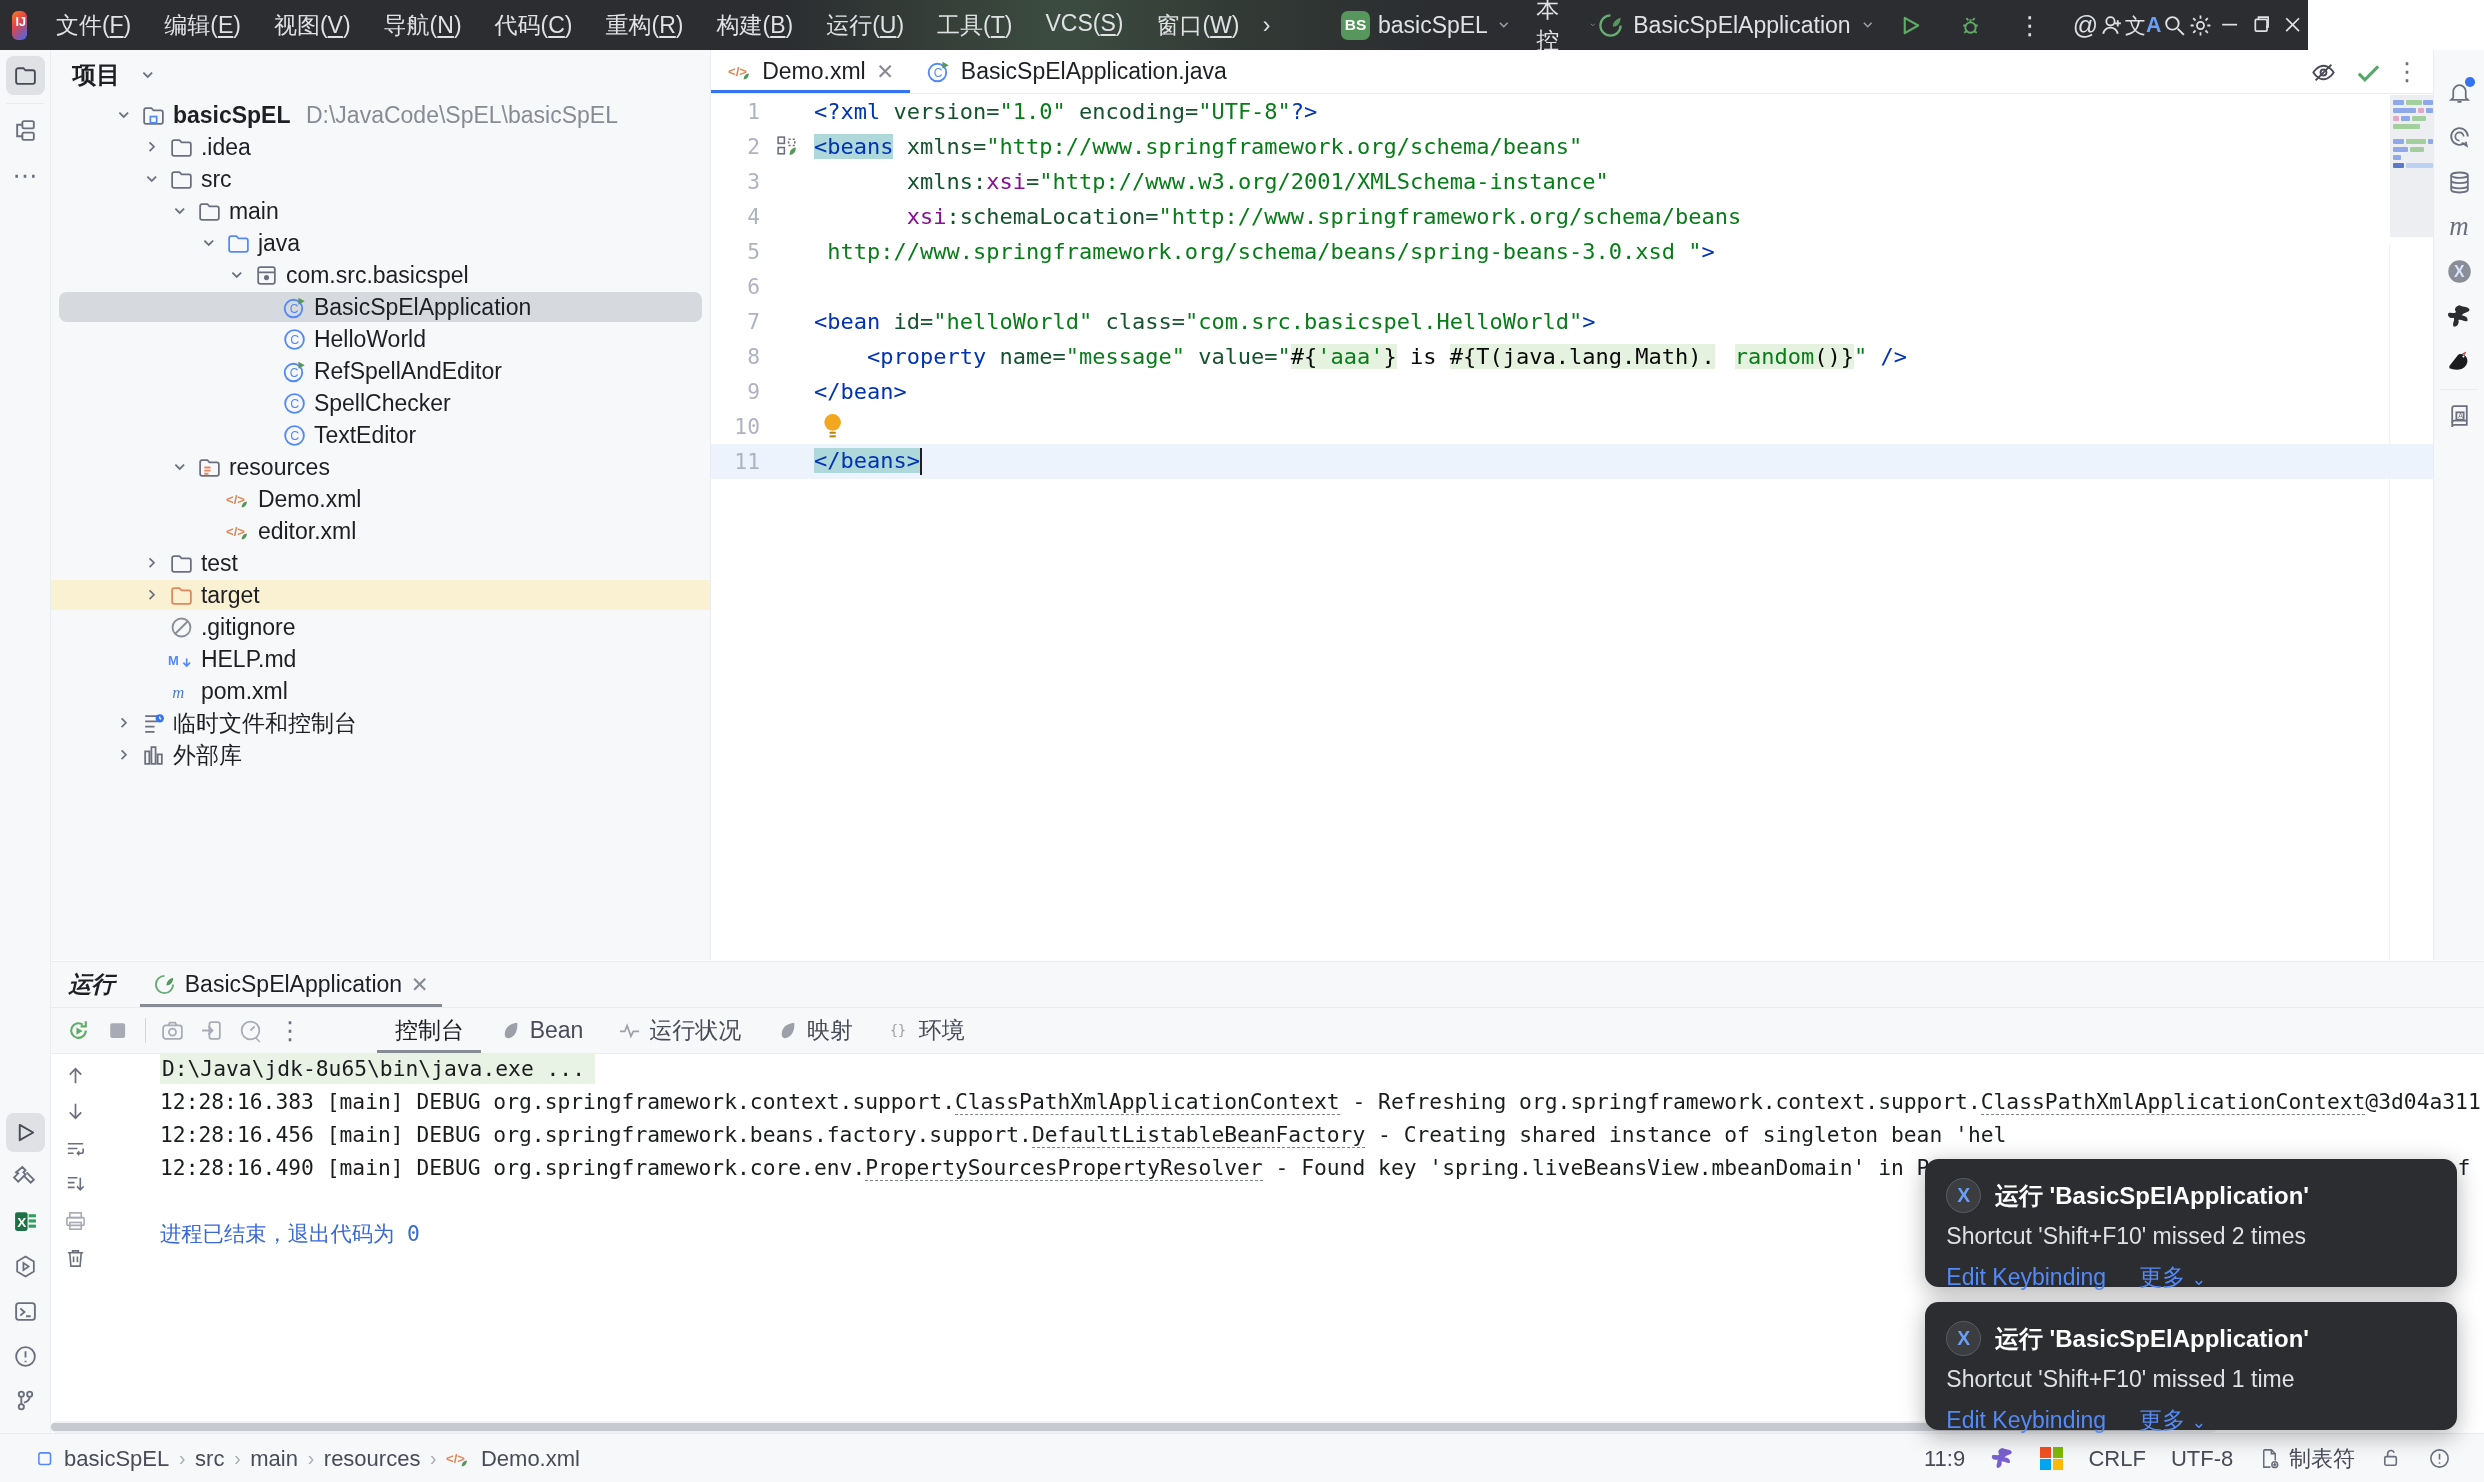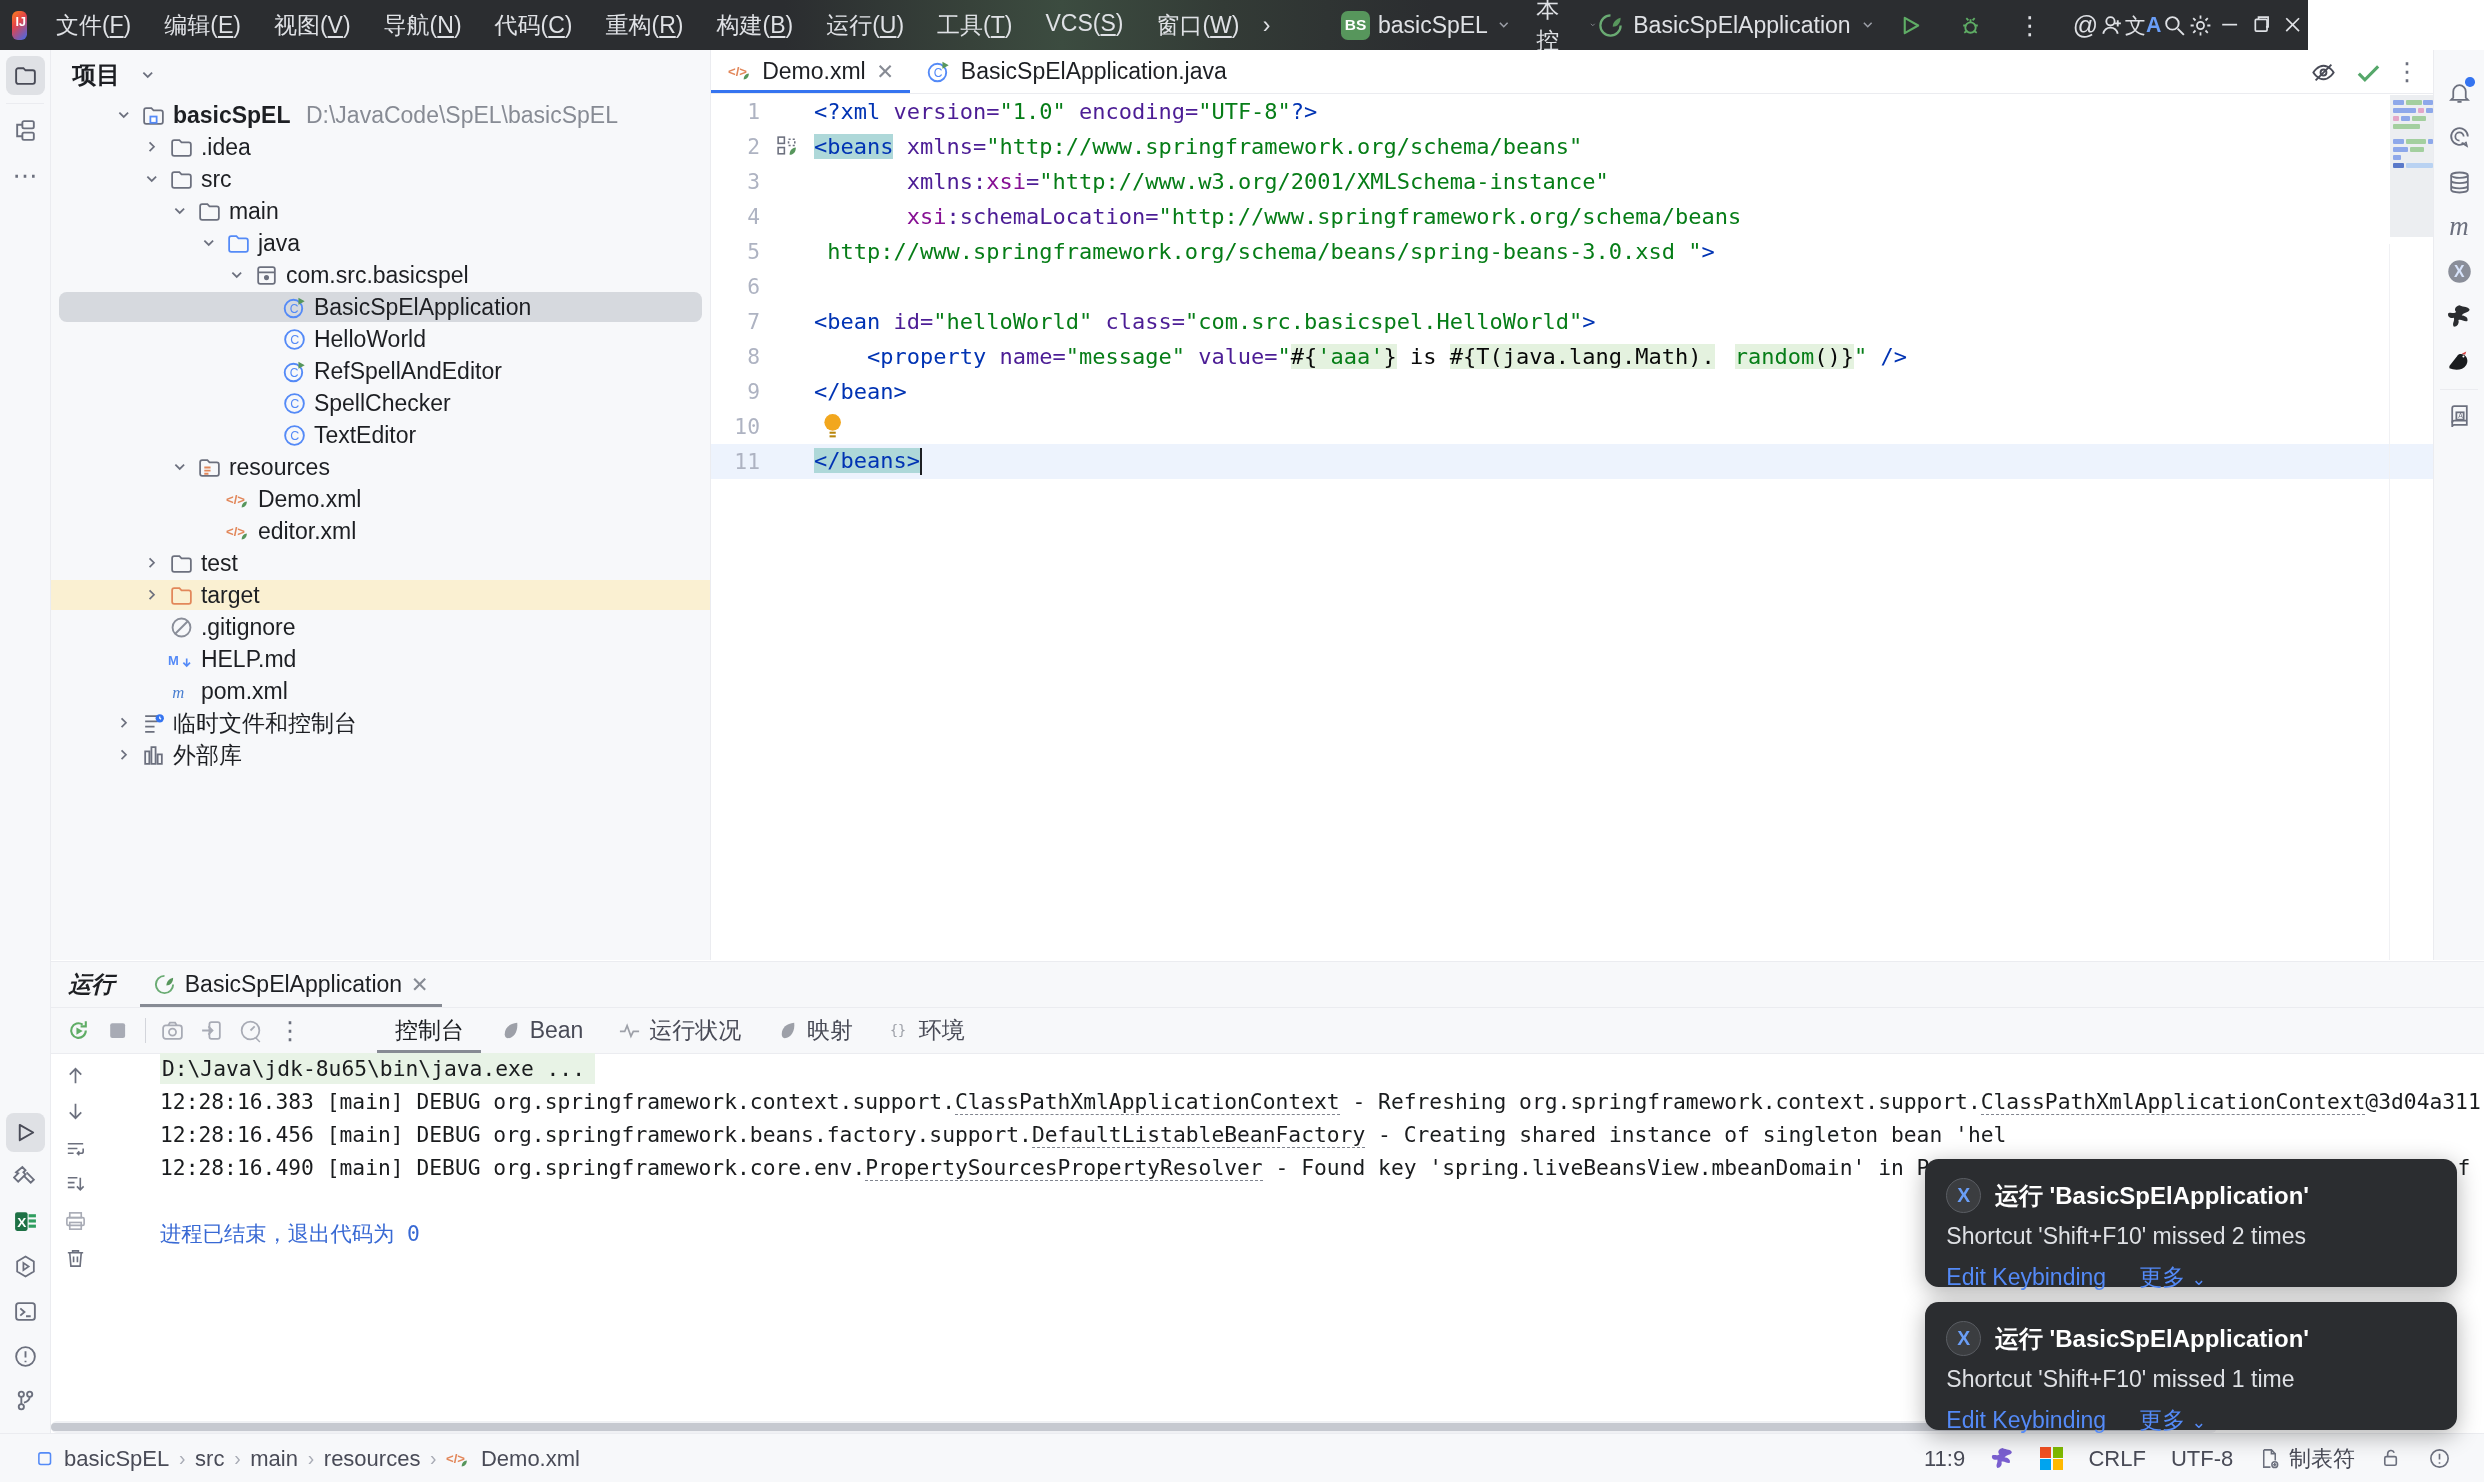--- a/index.html
+++ b/index.html
@@ -50,21 +50,21 @@
   .etab{height:43px;display:flex;align-items:center;gap:8.7px;padding:0 15.5px;position:relative;color:#1d1f23;}
   .etab.active{box-shadow:inset 0 -2.9px 0 #3574f0;}
   .etab .close{color:#878b94;font-size:21.3px;margin-left:1.9px;}
   .tab-kebab{position:absolute;right:13.6px;color:#6c707e;font-size:25px;}
   .code{position:absolute;top:44px;left:0;right:0;bottom:0;font-family:"DejaVu Sans Mono",monospace;font-size:22px;}
   .code-line{height:35px;display:flex;align-items:center;position:relative;}
   .code-line .ln{width:49px;text-align:right;color:#aeb3c2;font-size:21.3px;flex:0 0 49px;}
   .code-line .gslot{width:54px;flex:0 0 54px;display:flex;align-items:center;justify-content:center;}
   .code-line pre{margin:0;font-family:inherit;white-space:pre;}
   .code-line.caret-row{background:#edf3fd;}
-  .t{color:#0033b3;} .a{color:#4c1d95;} .s{color:#067d17;} .n{color:#871094;} .p{color:#080808;}
+  .t{color:#0033b3;} .a{color:#14532d;} .s{color:#067d17;} .n{color:#871094;} .p{color:#080808;}
   .th{color:#0033b3;background:#aed8d9;}
   .i{color:#080808;background:#e4f2df;} .is{color:#067d17;background:#e4f2df;} .if{color:#067d17;background:#e4f2df;margin-left:20px;}
   .caret{display:inline-block;width:1.9px;height:27px;background:#1d1f23;vertical-align:middle;}
   .inspect-widget{position:absolute;top:7.8px;right:50px;display:flex;gap:17.5px;align-items:center;}
   .minimap{position:absolute;top:45px;right:0;width:43px;height:138px;background:#eceef1;padding-top:3.9px;}
   .mm-row{height:7.8px;display:flex;gap:1.9px;padding-left:2.9px;align-items:center;}
   .mm-chip{height:4.9px;border-radius:1px;}
   .code-vline{position:absolute;top:194px;right:43px;bottom:0;width:1px;background:#f0f1f4;}
   
   .runpanel{position:absolute;left:51px;top:961px;right:0;height:474px;background:#fff;border-top:1px solid #ebecf0;}

